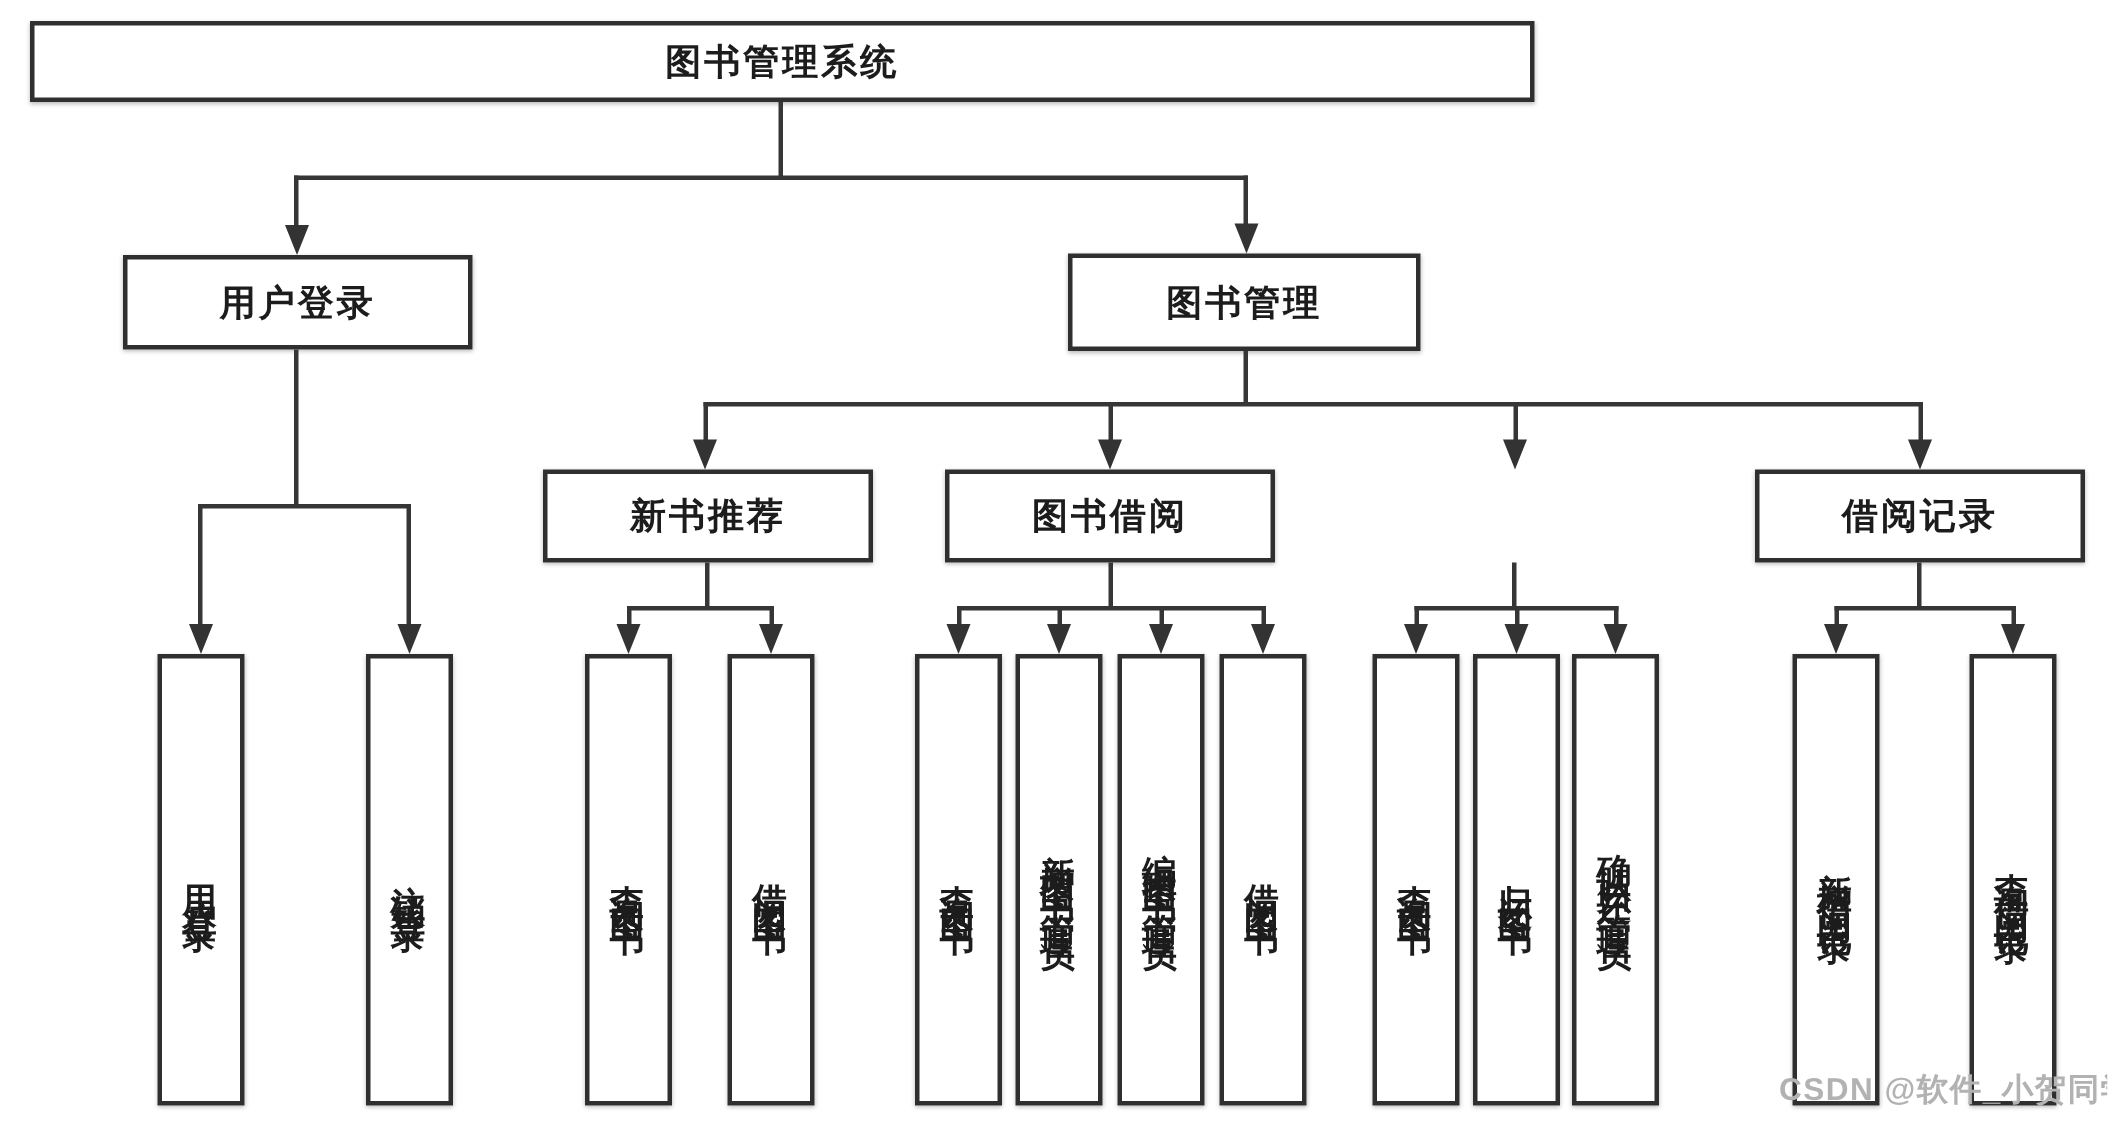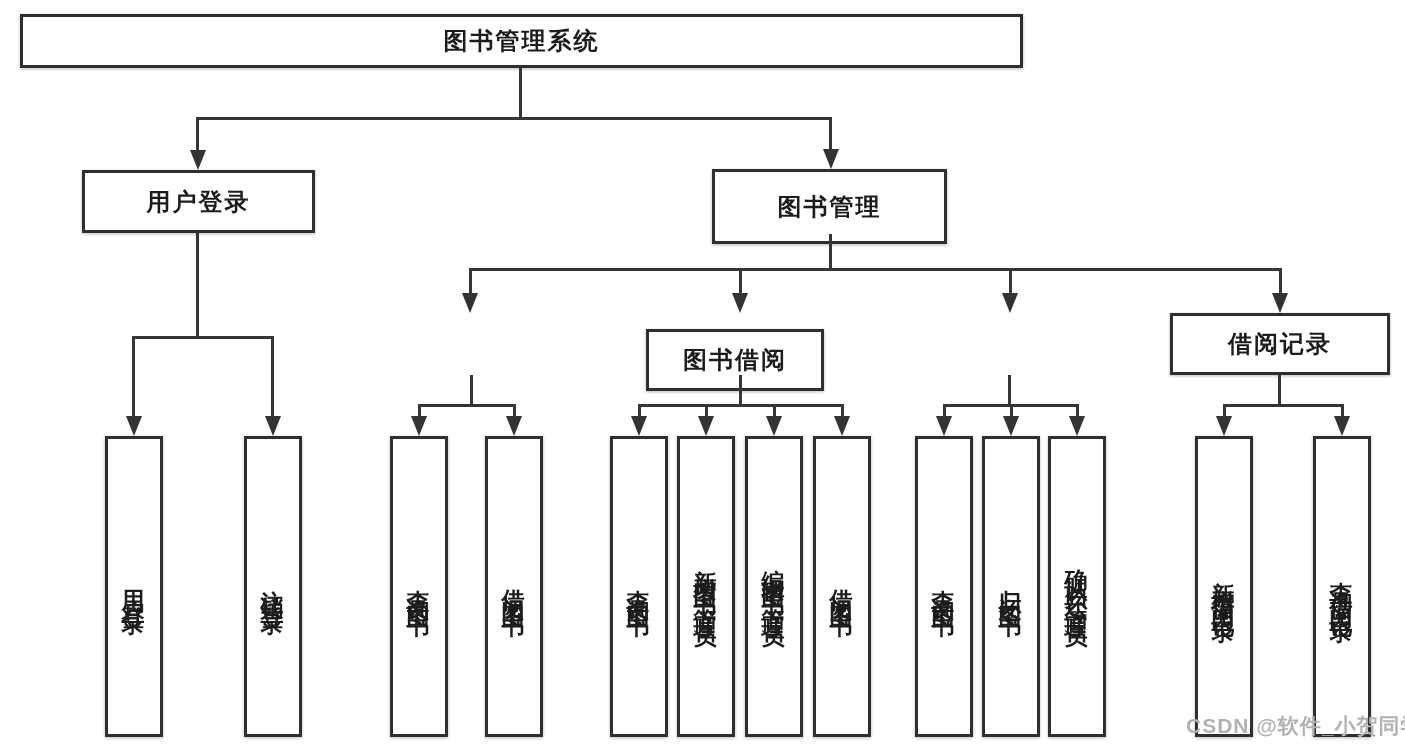--- a/index.html
+++ b/index.html
@@ -68,21 +68,21 @@
   <div class="vline" style="left:519px;top:68px;height:50px;"></div>
   <div class="hline" style="left:196px;top:117px;width:636px;"></div>
   <div class="vline" style="left:196px;top:117px;height:36px;"></div>
   <div class="vline" style="left:829px;top:117px;height:35px;"></div>
   <div class="arrow" style="left:190px;top:150px;"></div>
   <div class="arrow" style="left:823px;top:149px;"></div>
 
   <div class="box" style="left:82px;top:170px;width:233px;height:63px;">
     <span class="lbl">用户登录</span>
   </div>
-  <div class="box" style="left:712px;top:169px;width:235px;height:75px;">
+  <div class="box" style="left:712px;top:169px;width:235px;height:65px;">
     <span class="lbl">图书管理</span>
   </div>
 
   <div class="vline" style="left:196px;top:233px;height:104px;"></div>
   <div class="hline" style="left:132px;top:336px;width:141px;"></div>
   <div class="vline" style="left:132px;top:336px;height:81px;"></div>
   <div class="vline" style="left:271px;top:336px;height:81px;"></div>
   <div class="arrow" style="left:126px;top:416px;"></div>
   <div class="arrow" style="left:265px;top:416px;"></div>
 
@@ -97,21 +97,24 @@
   <div class="hline" style="left:469px;top:268px;width:813px;"></div>
   <div class="vline" style="left:469px;top:268px;height:26px;"></div>
   <div class="vline" style="left:739px;top:268px;height:26px;"></div>
   <div class="vline" style="left:1009px;top:268px;height:26px;"></div>
   <div class="vline" style="left:1279px;top:268px;height:26px;"></div>
   <div class="arrow" style="left:462px;top:293px;"></div>
   <div class="arrow" style="left:732px;top:293px;"></div>
   <div class="arrow" style="left:1002px;top:293px;"></div>
   <div class="arrow" style="left:1272px;top:293px;"></div>
 
-  <div class="box" style="left:646px;top:313px;width:178px;height:62px;margin-top:16px;">
+  <div class="box" style="left:362px;top:313px;width:220px;height:62px;">
+    <span class="lbl">新书推荐</span>
+  </div>
+  <div class="box" style="left:630px;top:313px;width:220px;height:62px;">
     <span class="lbl">图书借阅</span>
   </div>
   <div class="box" style="left:1170px;top:313px;width:220px;height:62px;">
     <span class="lbl">借阅记录</span>
   </div>
 
   <div class="vline" style="left:470px;top:375px;height:30px;"></div>
   <div class="hline" style="left:418px;top:404px;width:98px;"></div>
   <div class="vline" style="left:418px;top:404px;height:13px;"></div>
   <div class="vline" style="left:513px;top:404px;height:13px;"></div>

